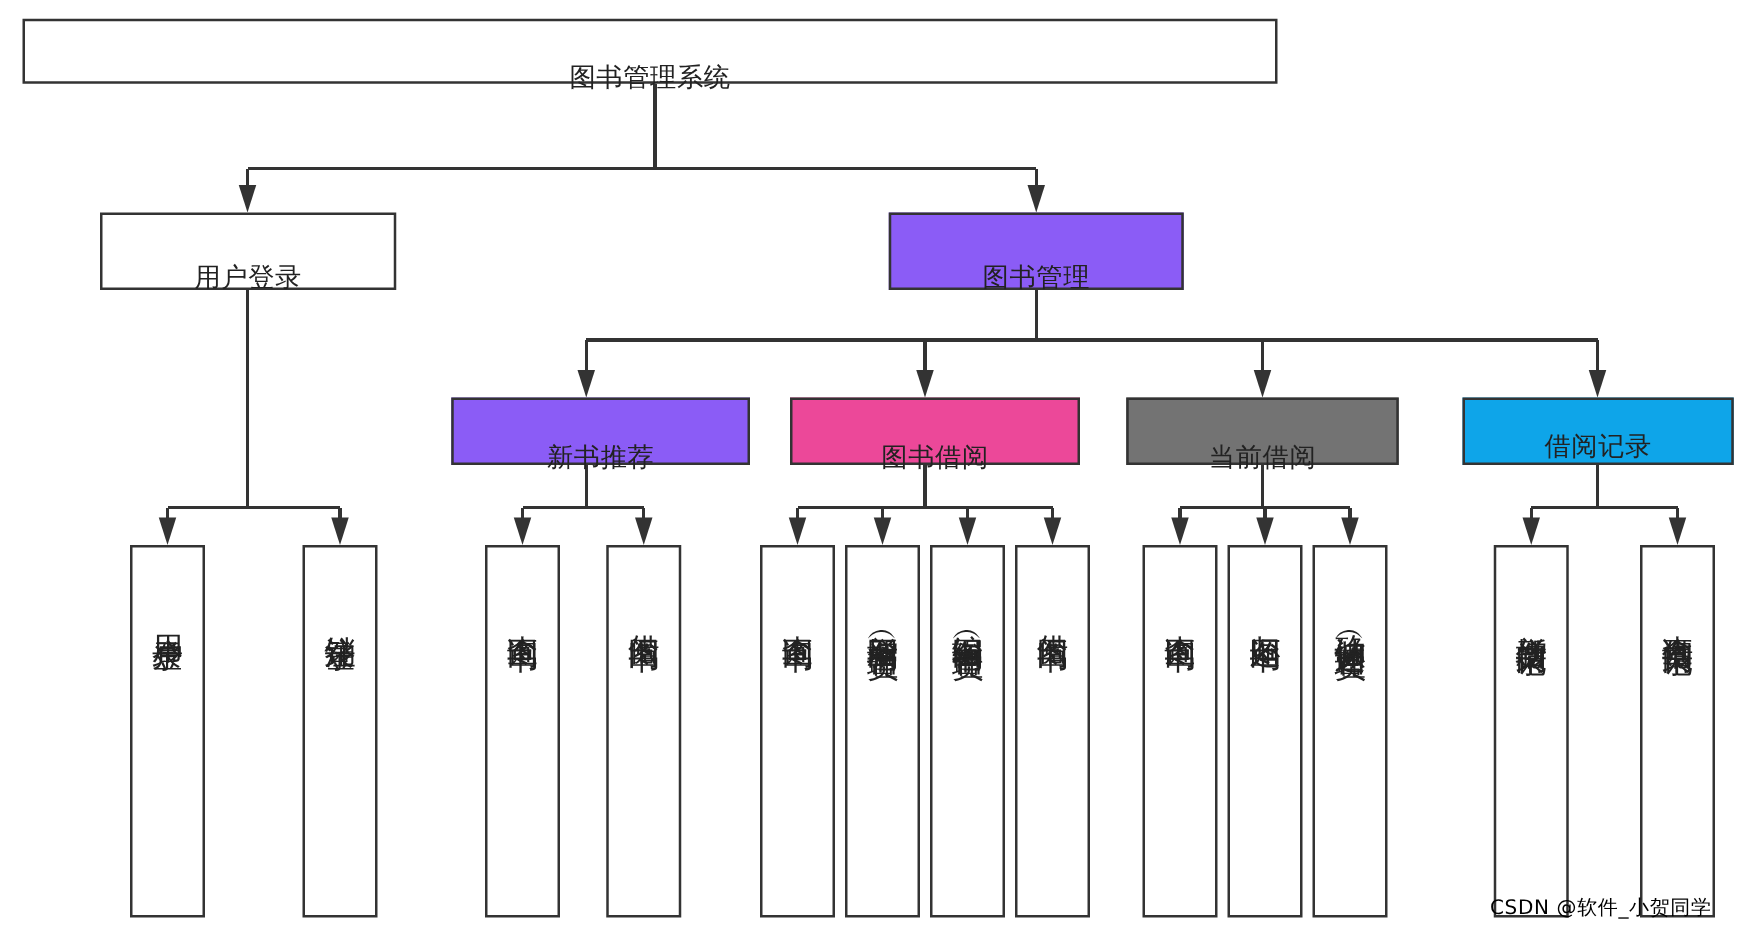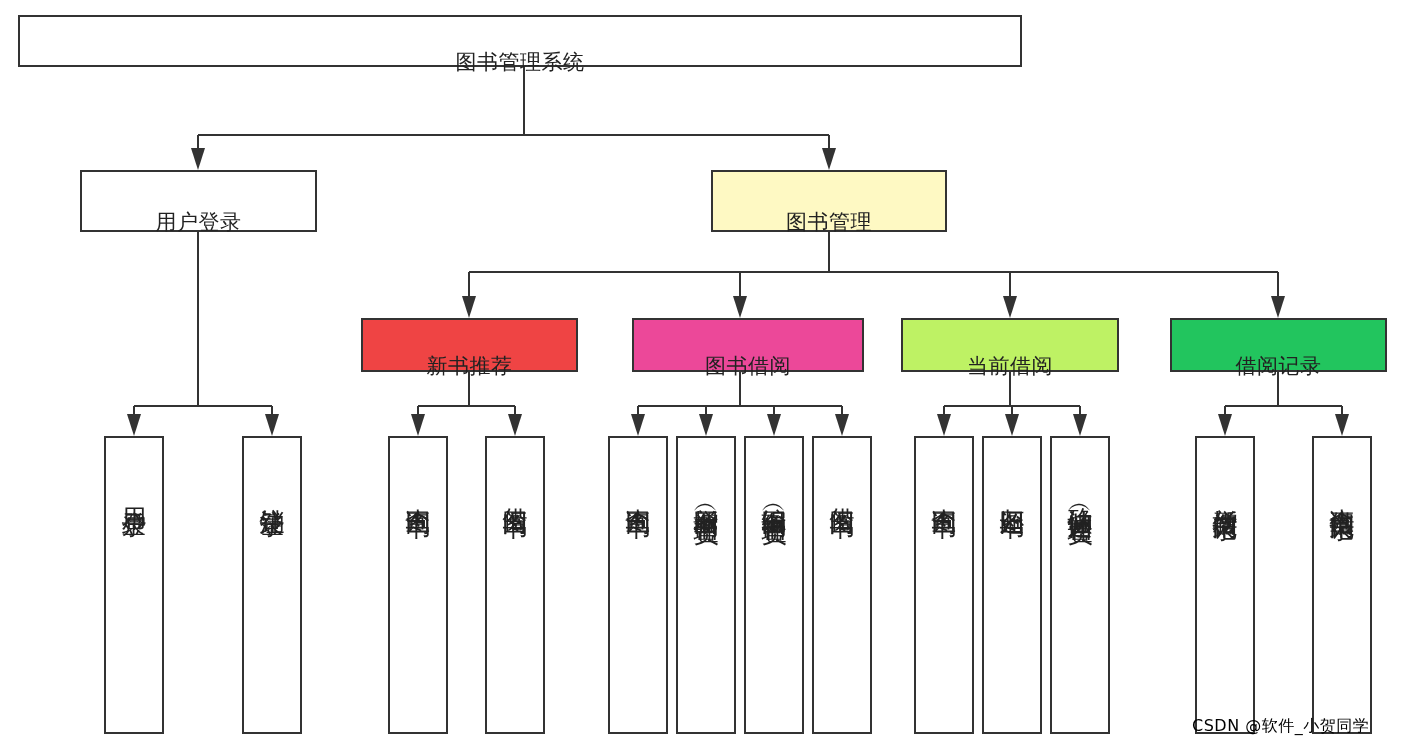--- a/index.html
+++ b/index.html
@@ -131,34 +131,34 @@
       <path d="M 1335 414 L 1349 414 L 1342 436 Z" fill="#333333"></path>
     </svg>
 
   <div class="node root horiz" id="node-root" style="left: 18px; top: 15px; width: 1004px; height: 52px; border-color: rgb(51, 51, 51); background: rgb(255, 255, 255);">
     <span class="node-label">图书管理系统</span>
   </div>
 
   <div class="node horiz" id="node-l2-0" style="left: 80px; top: 170px; width: 237px; height: 62px; border-color: rgb(51, 51, 51); background: rgb(255, 255, 255);">
     <span class="node-label">用户登录</span>
   </div>
-  <div class="node horiz" id="node-l2-1" style="left: 711px; top: 170px; width: 236px; height: 62px; border-color: rgb(51, 51, 51); background: #fef9c3;">
+  <div class="node horiz" id="node-l2-1" style="left: 711px; top: 170px; width: 236px; height: 62px; border-color: rgb(51, 51, 51); background: #8b5cf6;">
     <span class="node-label">图书管理</span>
   </div>
 
-  <div class="node horiz" id="node-l3-0" style="left: 361px; top: 318px; width: 217px; height: 54px; border-color: rgb(51, 51, 51); background: #ef4444;">
+  <div class="node horiz" id="node-l3-0" style="left: 361px; top: 318px; width: 239px; height: 54px; border-color: rgb(51, 51, 51); background: #8b5cf6;">
     <span class="node-label">新书推荐</span>
   </div>
   <div class="node horiz" id="node-l3-1" style="left: 632px; top: 318px; width: 232px; height: 54px; border-color: rgb(51, 51, 51); background: #ec4899;">
     <span class="node-label">图书借阅</span>
   </div>
-  <div class="node horiz" id="node-l3-2" style="left: 901px; top: 318px; width: 218px; height: 54px; border-color: rgb(51, 51, 51); background: #bef264;">
+  <div class="node horiz" id="node-l3-2" style="left: 901px; top: 318px; width: 218px; height: 54px; border-color: rgb(51, 51, 51); background: #737373;">
     <span class="node-label">当前借阅</span>
   </div>
-  <div class="node horiz" id="node-l3-3" style="left: 1170px; top: 318px; width: 217px; height: 54px; border-color: rgb(51, 51, 51); background: #22c55e;">
+  <div class="node horiz" id="node-l3-3" style="left: 1170px; top: 318px; width: 217px; height: 54px; border-color: rgb(51, 51, 51); background: #0ea5e9; align-items: flex-end;">
     <span class="node-label">借阅记录</span>
   </div>
 
   <div class="node vert" id="node-leaf-0" style="left: 104px; top: 436px; width: 60px; height: 298px; border-color: rgb(51, 51, 51); background: rgb(255, 255, 255);">
     <span class="node-label">用户登录</span>
   </div>
   <div class="node vert" id="node-leaf-1" style="left: 242px; top: 436px; width: 60px; height: 298px; border-color: rgb(51, 51, 51); background: rgb(255, 255, 255);">
     <span class="node-label">注销登录</span>
   </div>
   <div class="node vert" id="node-leaf-2" style="left: 388px; top: 436px; width: 60px; height: 298px; border-color: rgb(51, 51, 51); background: rgb(255, 255, 255);">

